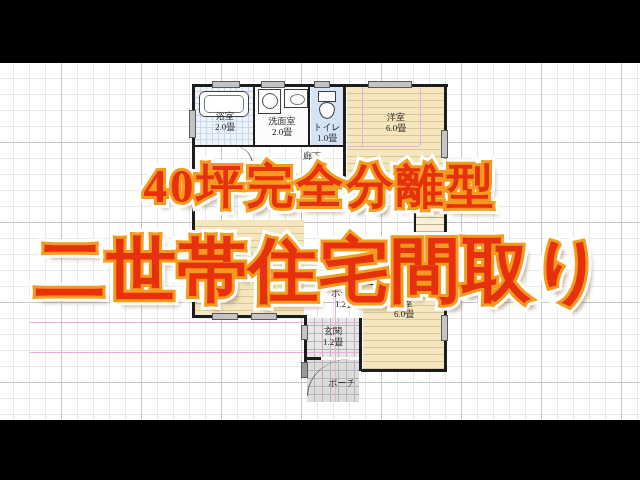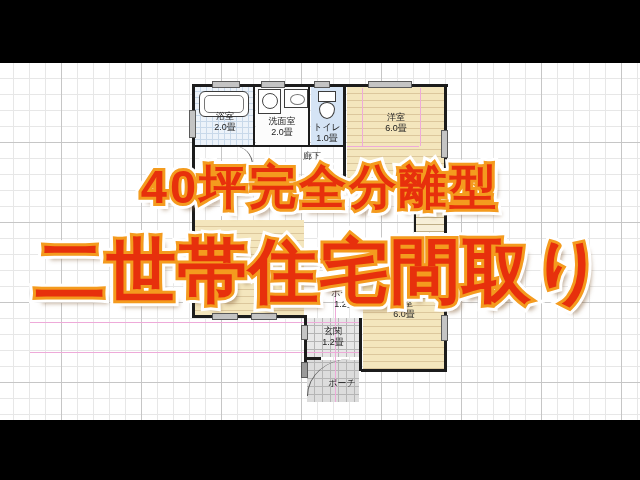--- a/index.html
+++ b/index.html
@@ -1,17 +1,17 @@
 <!DOCTYPE html>
 <html><head>
 <meta charset="utf-8">
 <style>
   html,body{margin:0;padding:0;background:#000;}
   #frame{position:relative;width:640px;height:480px;overflow:hidden;background:#000;
-         font-family:Liberation Sans, sans-serif;}
+         font-family:Liberation Serif, serif;}
   .bar{position:absolute;left:0;width:640px;background:#000;}
   #bar-top{top:0;height:63px;}
   #bar-bottom{top:420px;height:60px;}
 
   
   #paper{position:absolute;left:0;top:63px;width:640px;height:357px;background-color:#ffffff;
     background-image:
       repeating-linear-gradient(90deg,transparent 0 79px,#c6c6c6 79px 80px),
       repeating-linear-gradient(0deg,transparent 0 79px,#c6c6c6 79px 80px),
       repeating-linear-gradient(90deg,transparent 0 15px,#e7e7e7 15px 16px),

